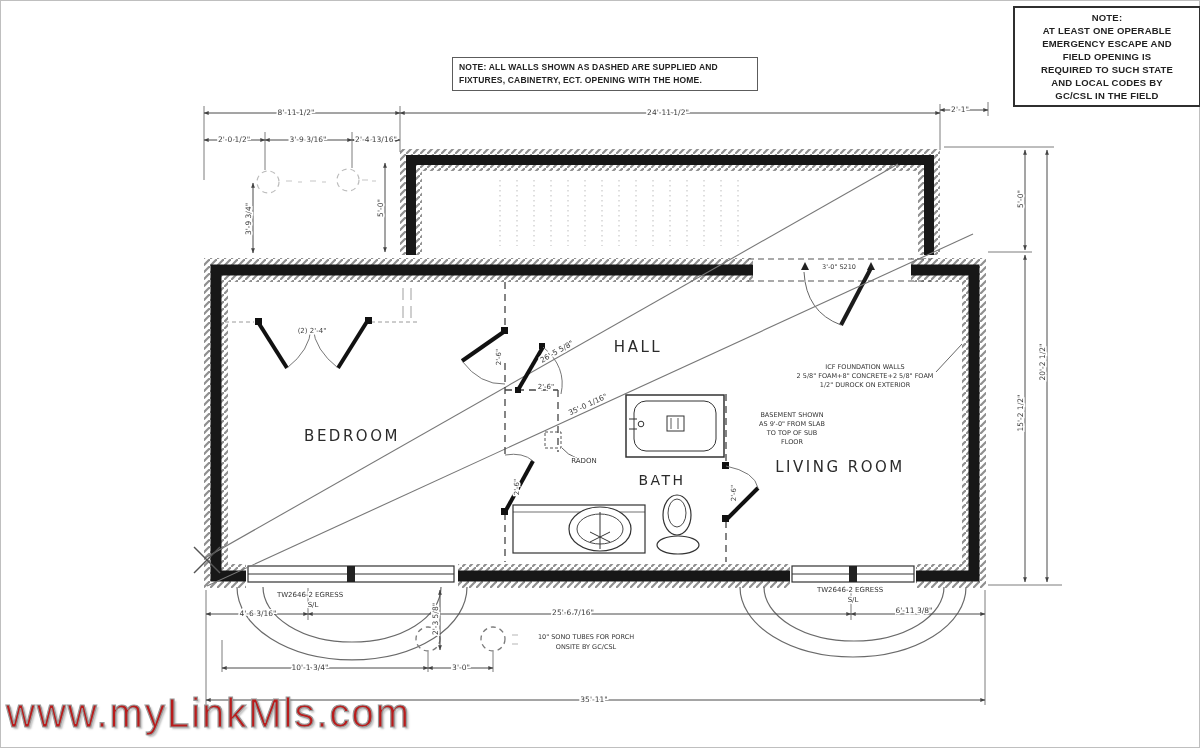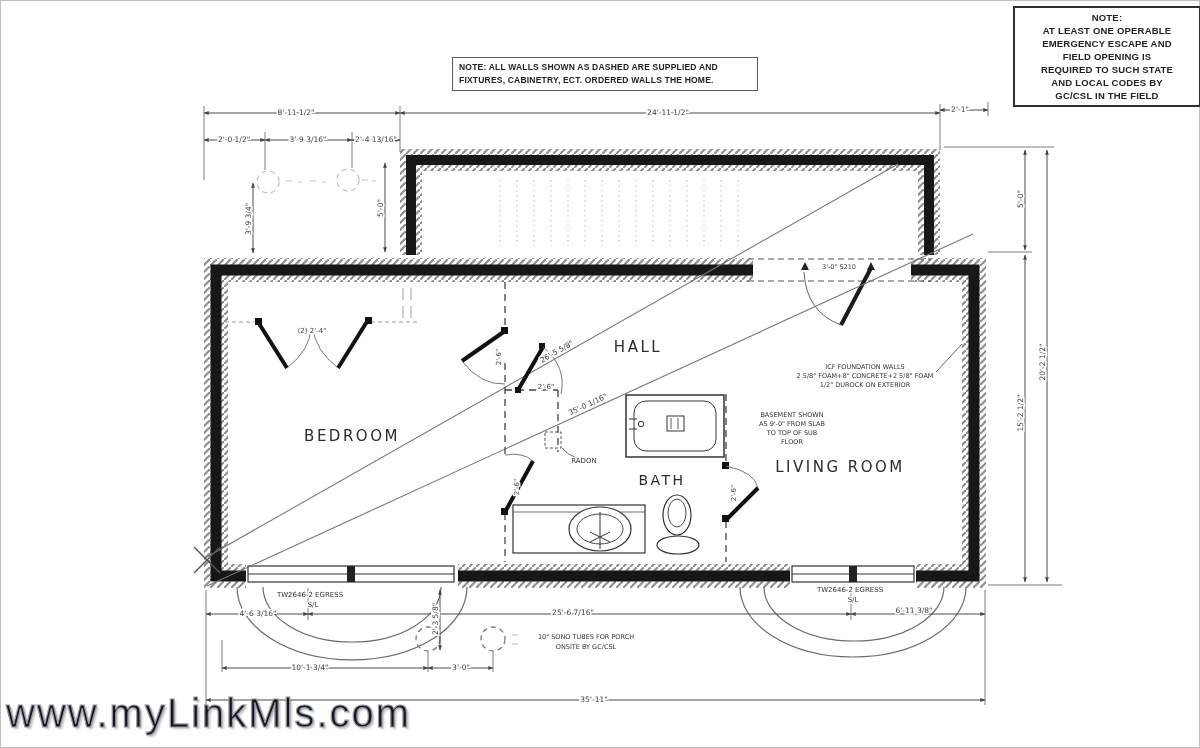--- a/index.html
+++ b/index.html
@@ -9,21 +9,21 @@
   svg text{font-family:"DejaVu Sans","Liberation Sans",sans-serif;}
   .dim{font-size:7.5px;fill:#3c3c3c;stroke:#fff;stroke-width:3px;paint-order:stroke;}
   .tiny{font-size:6.5px;fill:#333;stroke:#fff;stroke-width:2.5px;paint-order:stroke;}
   .room{font-size:15px;letter-spacing:2.5px;fill:#2b2b2b;}
   .note-box{position:absolute;color:#222;background:rgba(255,255,255,.85);}
   .note-a{left:452px;top:38px;width:292px;border:1px solid #5c5c5c;font-size:8.5px;
           line-height:13px;padding:3px 6px;font-weight:600;letter-spacing:.2px;margin-top:19px;}
   .note-b{left:1013px;top:6px;width:180px;border:2px solid #2f2f2f;text-align:center;
           font-size:9.5px;line-height:13px;font-weight:700;padding:3px 2px;letter-spacing:.2px;}
   .watermark{position:absolute;left:6px;top:691px;font-size:40px;letter-spacing:2px;
-             color:#0f172a;-webkit-text-stroke:1.2px #999;
+             color:#b91c1c;-webkit-text-stroke:1.2px #999;
              text-shadow:2px 2px 2px rgba(120,120,120,.45);white-space:nowrap;}
 </style>
 </head>
 <body>
 
 <div class="page">
 
 <svg width="1200" height="748" viewBox="0 0 1200 748">
   <defs>
     <pattern id="rope" patternUnits="userSpaceOnUse" width="7" height="7">
@@ -252,21 +252,21 @@
     <text class="tiny" x="313" y="607" style="font-size:7px">S/L</text>
     <text class="tiny" x="850" y="592" style="font-size:7px">TW2646-2 EGRESS</text>
     <text class="tiny" x="853" y="602" style="font-size:7px">S/L</text>
   </g>
 
   <line x1="936" y1="372" x2="962" y2="344" stroke="#555" stroke-width="0.9"></line>
 </svg>
 
   <div class="note-box note-a">
     <div>NOTE: ALL WALLS SHOWN AS DASHED ARE SUPPLIED AND</div>
-    <div>FIXTURES, CABINETRY, ECT. ORDERED WALLS THE HOME.</div>
+    <div>FIXTURES, CABINETRY, ECT. OPENING WITH THE HOME.</div>
   </div>
 
   <div class="note-box note-b">
     <div>NOTE:</div>
     <div>AT LEAST ONE OPERABLE</div>
     <div>EMERGENCY ESCAPE AND</div>
     <div>FIELD OPENING IS</div>
     <div>REQUIRED TO SUCH STATE</div>
     <div>AND LOCAL CODES BY</div>
     <div>GC/CSL IN THE FIELD</div>

